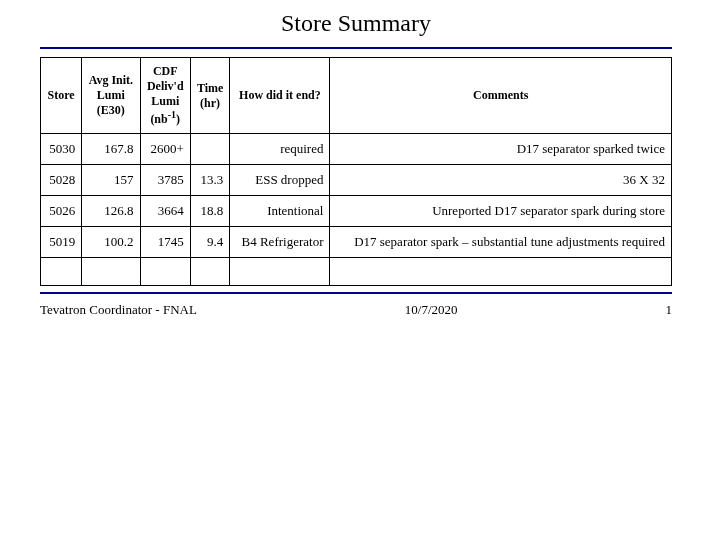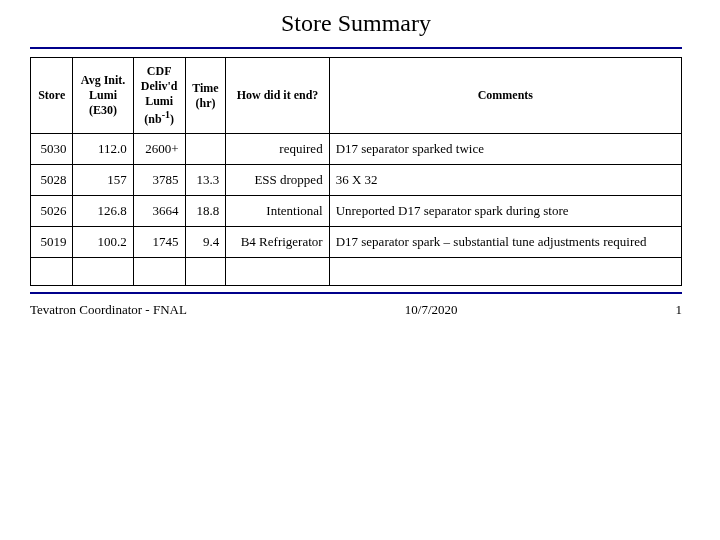--- a/index.html
+++ b/index.html
@@ -10,21 +10,21 @@
       font-family: Georgia, 'Times New Roman', serif;
       font-size: 13px;
       color: #000;
       overflow: hidden;
     }
     .page {
       width: 712px;
       height: 540px;
       display: flex;
       flex-direction: column;
-      padding: 0 30px;
+      padding: 0 40px;
     }
     .title-section {
       text-align: center;
       padding: 10px 0 6px 0;
     }
     .title-section h1 {
       font-size: 24px;
       font-weight: normal;
       font-family: Georgia, serif;
     }
@@ -52,21 +52,21 @@
       font-size: 12px;
     }
     tbody tr td {
       border: 1px solid #000;
       padding: 7px 6px;
       text-align: right;
       vertical-align: middle;
       font-size: 13px;
     }
     tbody tr td.comment-cell {
-      text-align: left;
+      text-align: right;
     }
     .footer {
       display: flex;
       justify-content: space-between;
       align-items: center;
       padding: 4px 0 0 0;
       font-size: 13px;
     }
     .empty-row td {
       height: 28px;
@@ -88,21 +88,21 @@
         <th>Avg Init.<br>Lumi<br>(E30)</th>
         <th>CDF<br>Deliv'd<br>Lumi<br>(nb<sup>-1</sup>)</th>
         <th>Time<br>(hr)</th>
         <th>How did it end?</th>
         <th>Comments</th>
       </tr>
     </thead>
     <tbody id="table-body">
     <tr>
           <td>5030</td>
-          <td>112.0</td>
+          <td>167.8</td>
           <td>2600+</td>
           <td></td>
           <td>required</td>
           <td class="comment-cell">D17 separator sparked twice</td>
         </tr>
         <tr>
           <td>5028</td>
           <td>157</td>
           <td>3785</td>
           <td>13.3</td>

